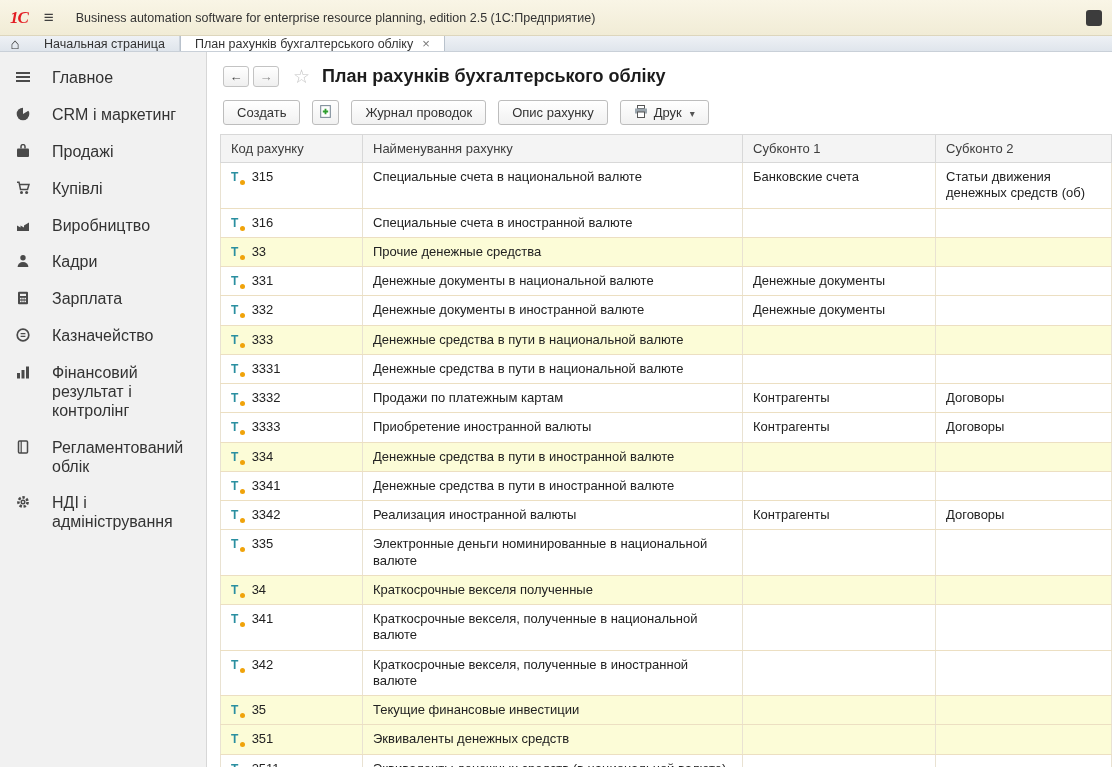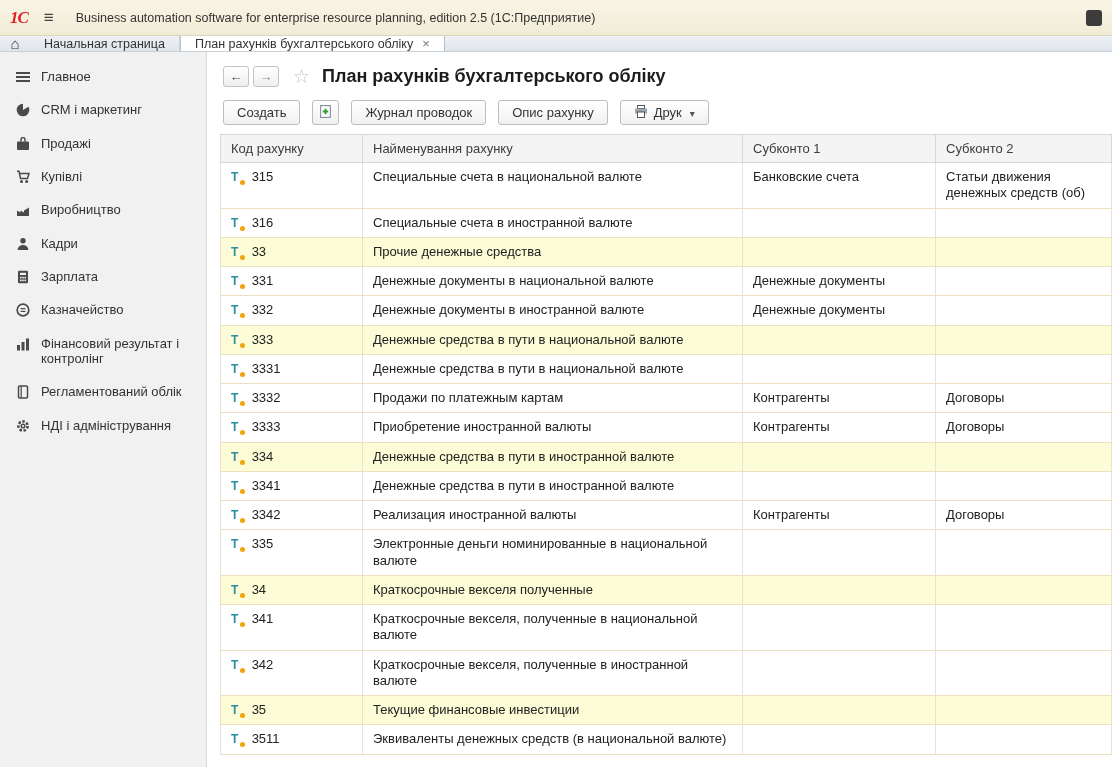--- a/index.html
+++ b/index.html
@@ -26,22 +26,22 @@
   .tab { display:flex; align-items:center; padding:0 14px; font-size:12.5px; color:#333;
     border-right:1px solid #cdd4dc; white-space:nowrap; }
   .tab.active { background:#fff; border-left:1px solid #b9c2cc; border-right:1px solid #b9c2cc; }
   .tab .close { margin-left:9px; color:#777; font-size:13px; }
   .tab .close::before { content:"×"; }
 
   
   .main { display:flex; height:715px; }
   .sidebar { width:207px; background:#f1f1f1; border-right:1px solid #d7d7d7;
     padding-top:8px; overflow:hidden; }
-  .side-item { display:flex; align-items:flex-start; gap:11px; padding:9px 10px 9px 16px;
-    font-size:13px; color:#333; line-height:1.18; cursor:default; }
+  .side-item { display:flex; align-items:flex-start; gap:22px; padding:9px 10px 9px 16px;
+    font-size:16px; color:#333; line-height:1.18; cursor:default; }
   .side-item .icon { width:14px; height:14px; flex:0 0 14px; margin-top:1px; }
   .content { flex:1; background:#fff; display:flex; flex-direction:column; overflow:hidden; }
 
   
   .titlerow { display:flex; align-items:center; padding:13px 0 4px 16px; gap:4px; }
   .navbtn { width:26px; height:21px; border:1px solid #c3c3c3; border-radius:3px;
     background:linear-gradient(#fff,#efefef); display:flex; align-items:center; justify-content:center;
     font-size:13px; color:#444; }
   .navbtn.back::before { content:"←"; }
   .navbtn.fwd::before { content:"→"; color:#8b8b8b; }
@@ -422,20 +422,29 @@
   <tr class="acct-row group-row">
     <td>
       <span class="acct-icon"></span>
       <span class="code">35</span>
     </td>
     <td>Текущие финансовые инвестиции</td>
     <td></td>
     <td></td>
   </tr>
 
+  <tr class="acct-row group-row">
+    <td>
+      <span class="acct-icon"></span>
+      <span class="code">351</span>
+    </td>
+    <td>Эквиваленты денежных средств</td>
+    <td></td>
+    <td></td>
+  </tr>
 
   <tr class="acct-row">
     <td>
       <span class="acct-icon"></span>
       <span class="code">3511</span>
     </td>
     <td>Эквиваленты денежных средств (в национальной валюте)</td>
     <td></td>
     <td></td>
   </tr>

